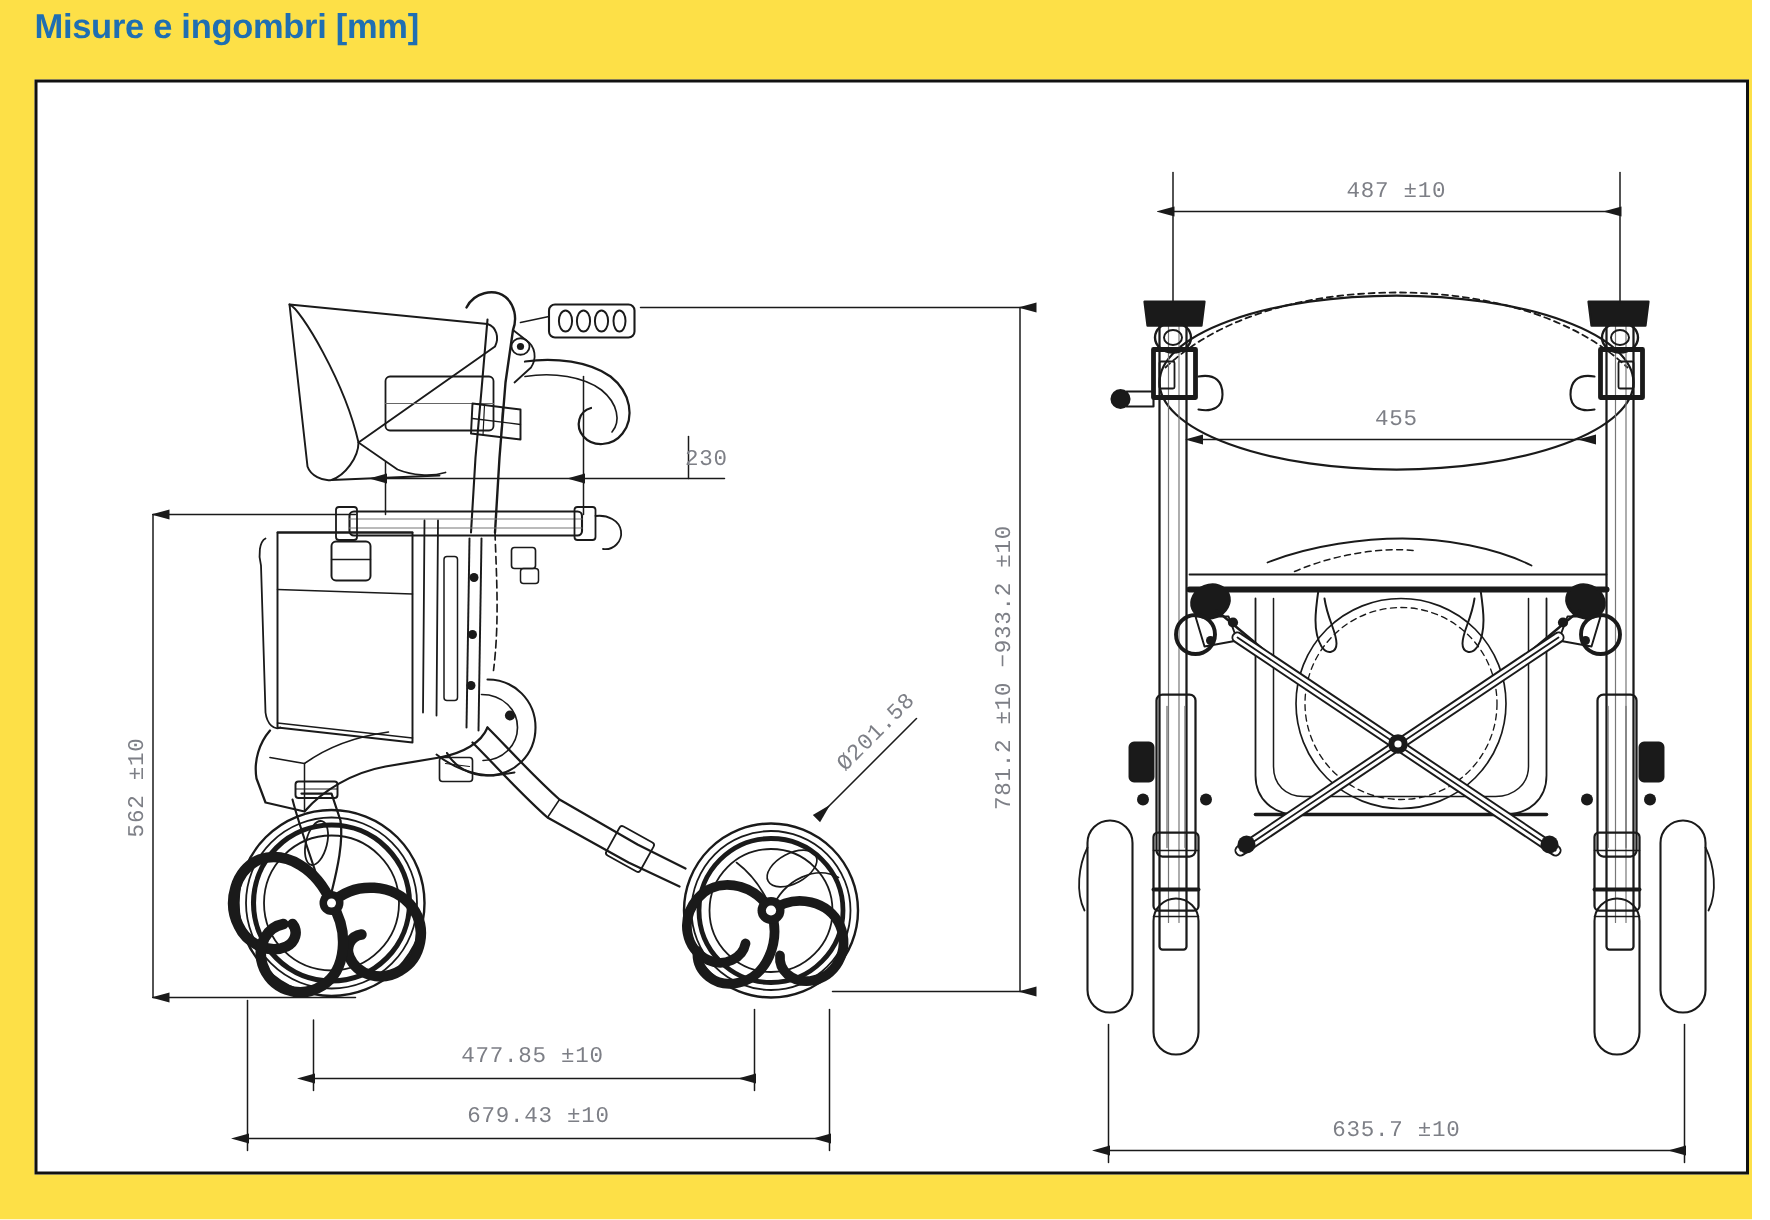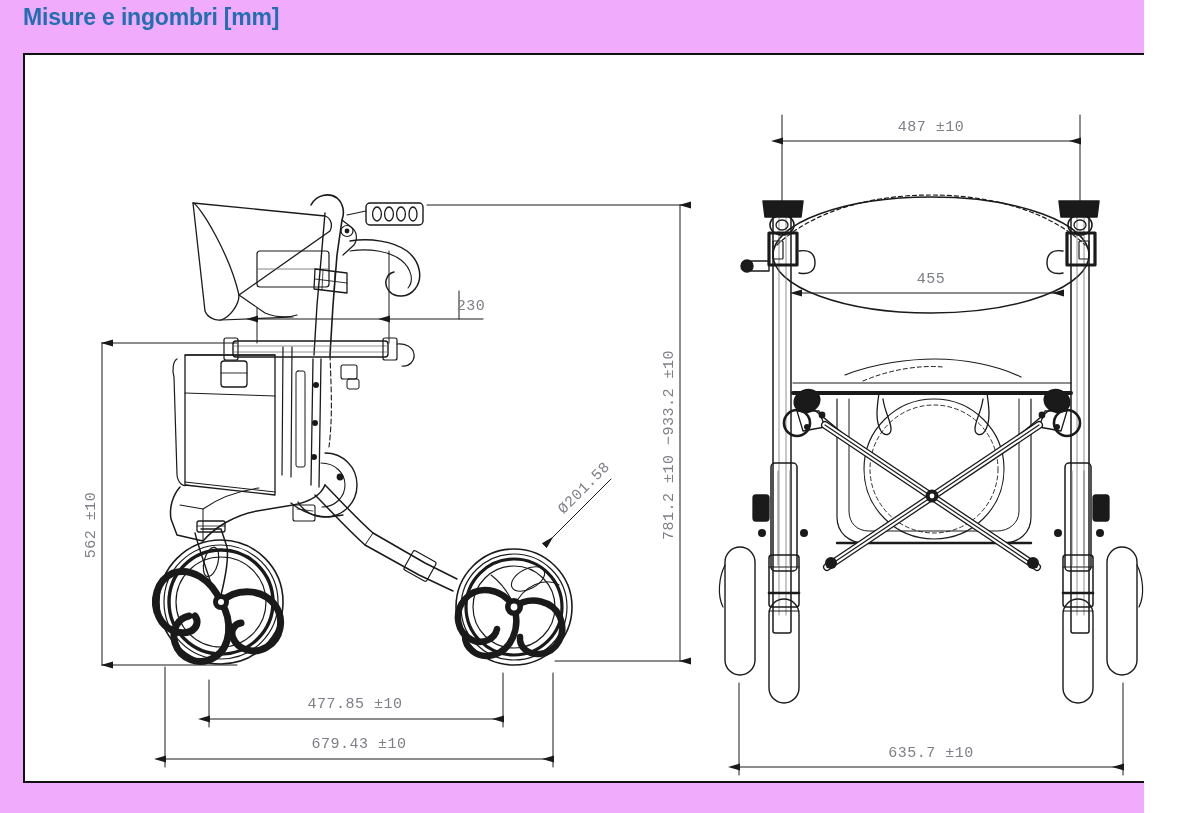--- a/index.html
+++ b/index.html
@@ -6,22 +6,23 @@
   html, body {
     margin: 0;
     padding: 0;
     background: #ffffff;
     font-family: "Liberation Sans", sans-serif;
   }
   #page {
     position: relative;
     width: 1144px;
     height: 813px;
-    background: #f0abfc;
+    background: #fde047;
     overflow: hidden;
+    padding-left: 24px;
   }
   #page-title {
     position: absolute;
     left: 23px;
     top: 4px;
     font-family: "Liberation Sans", sans-serif;
     font-size: 23px;
     font-weight: bold;
     color: #1F6FB2;
     letter-spacing: -0.2px;

